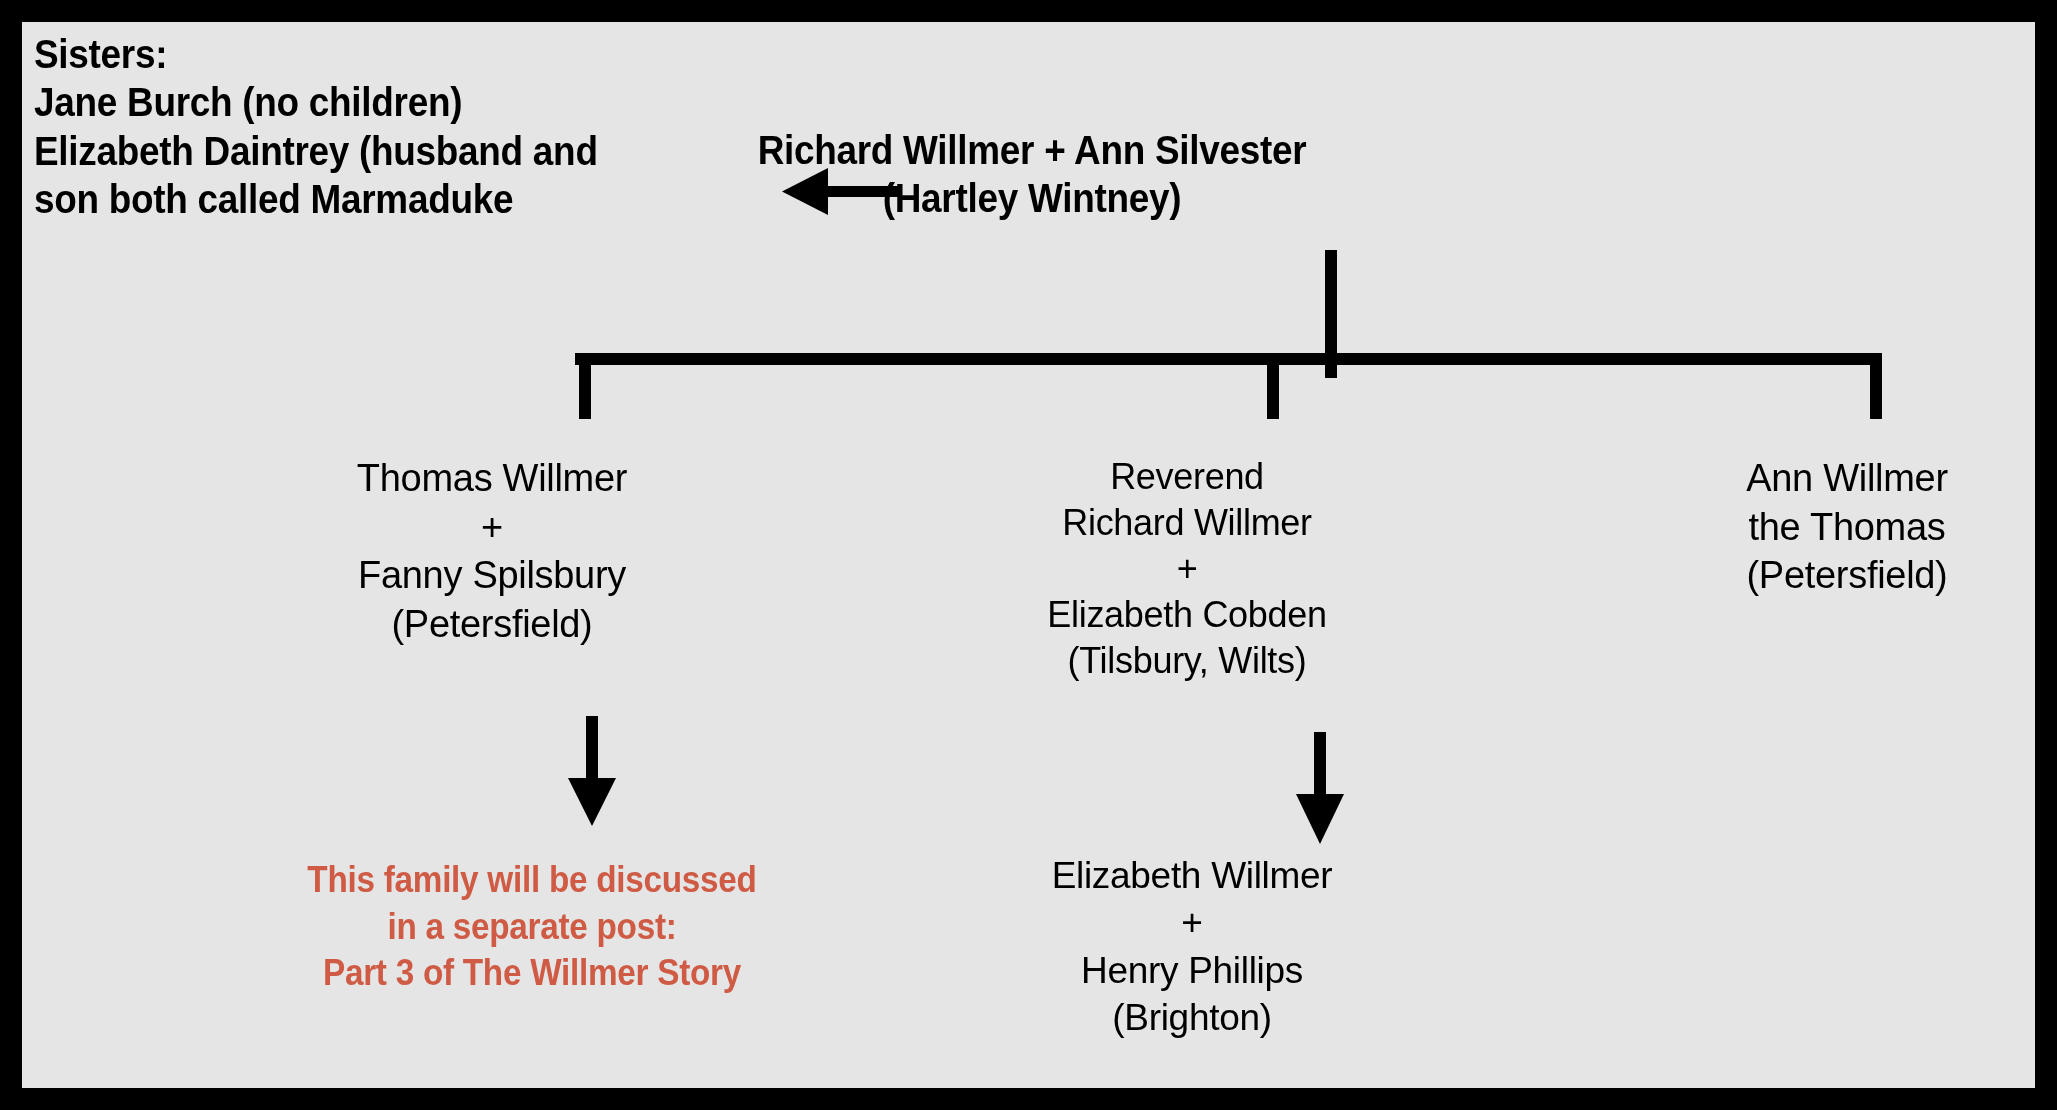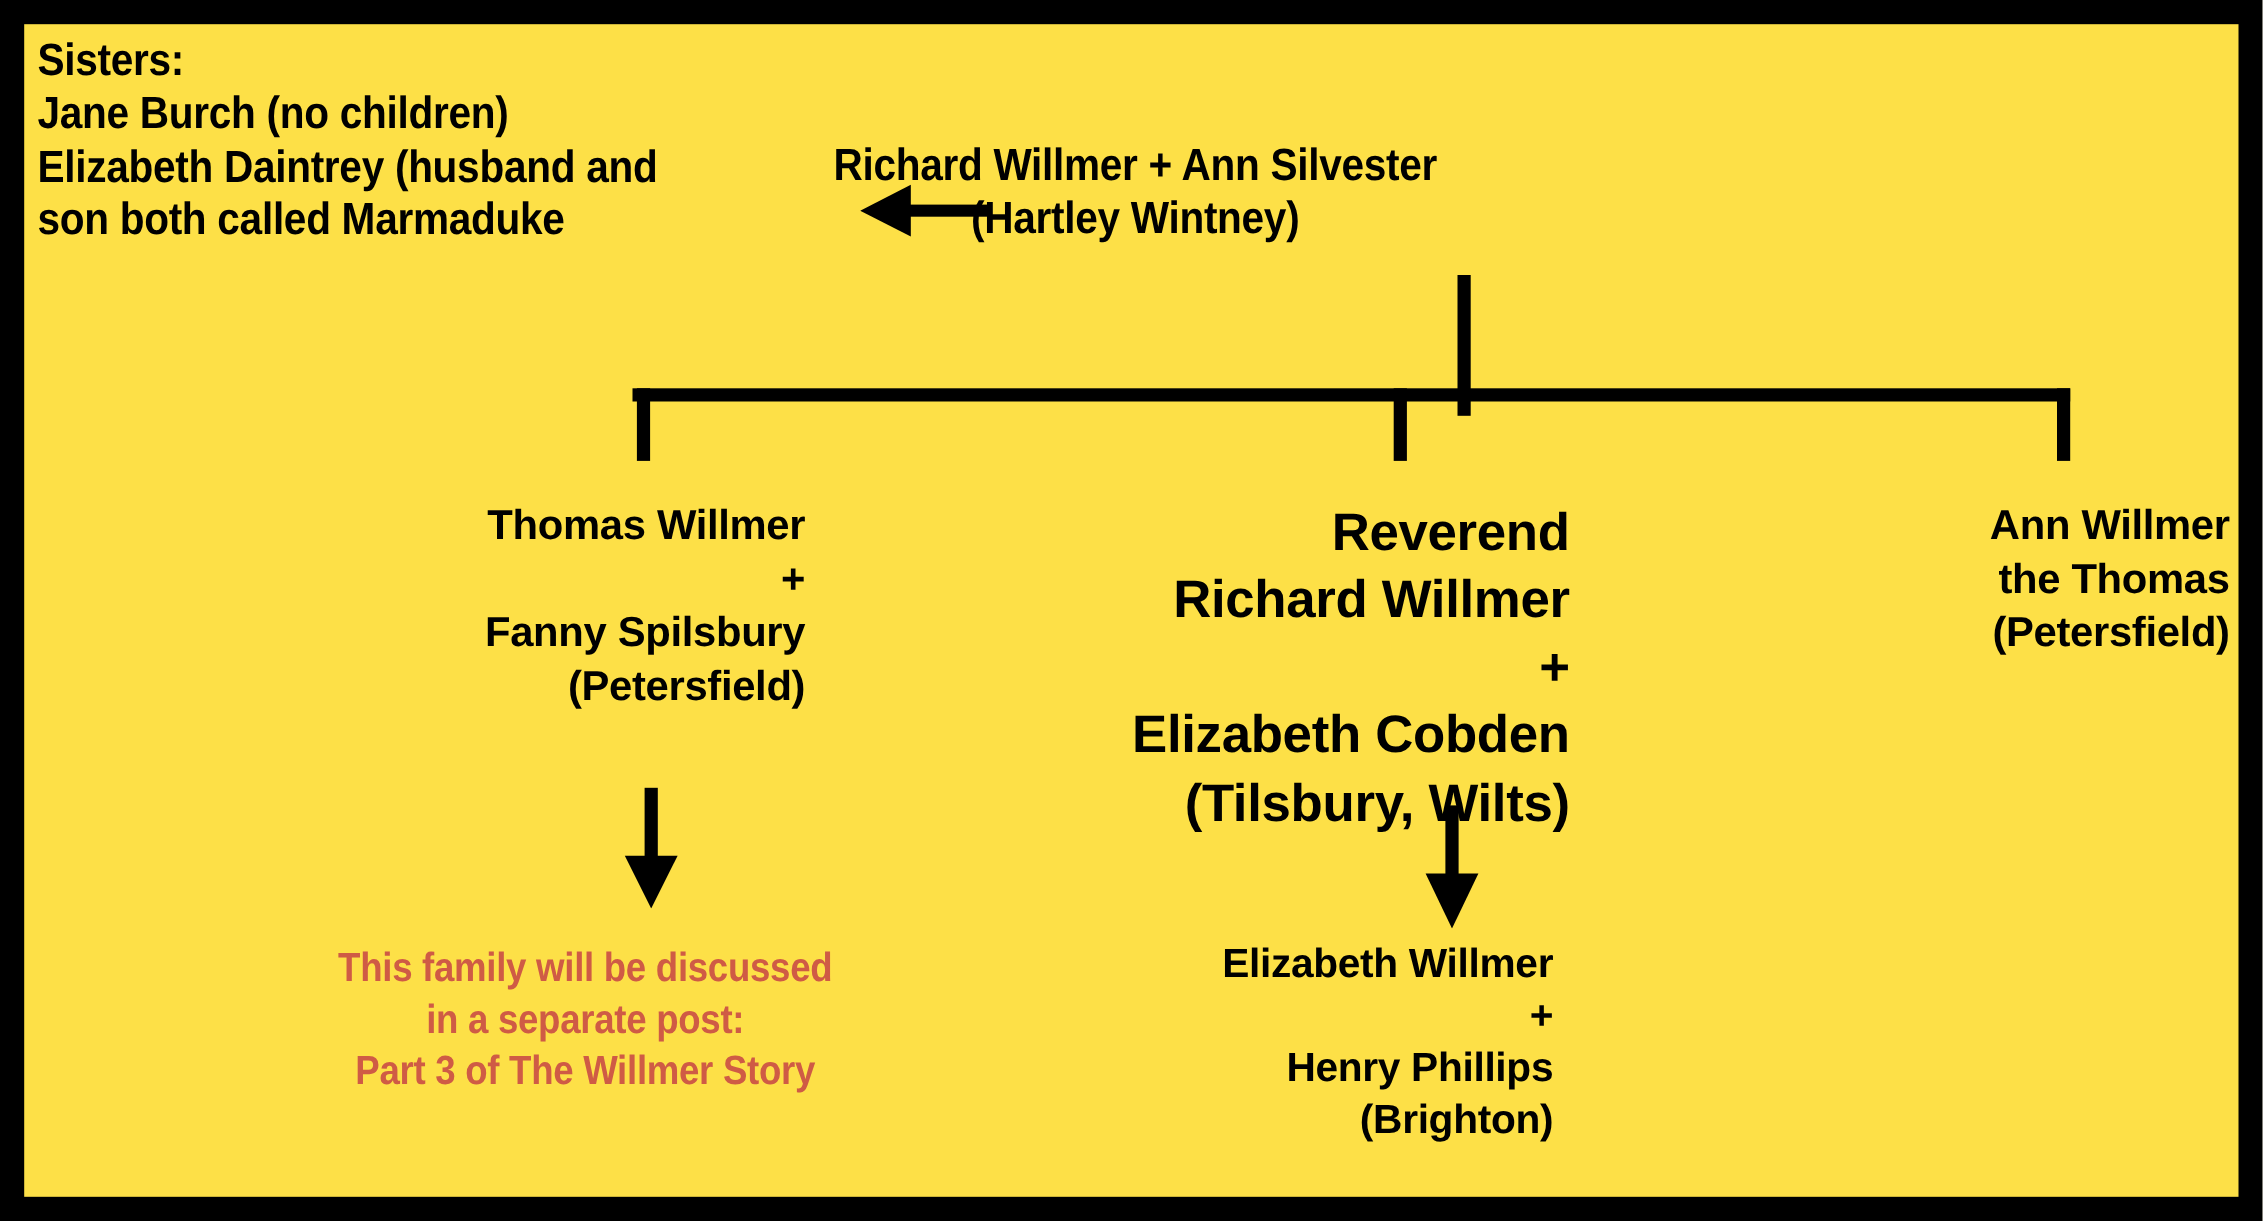--- a/index.html
+++ b/index.html
@@ -15,21 +15,21 @@
     background: #000000;
     overflow: hidden;
     font-family: "Liberation Sans", "DejaVu Sans", sans-serif;
   }
   #canvas {
     position: absolute;
     left: 22px;
     top: 22px;
     width: 2013px;
     height: 1066px;
-    background: #fde047;
+    background: #e5e5e5;
     overflow: hidden;
   }
 
   
   .tx {
     position: absolute;
     color: #000000;
     font-weight: 700;
     white-space: pre;
     line-height: 1.12;
@@ -56,30 +56,30 @@
     top: 104px;
     width: 660px;
     font-size: 41px;
     line-height: 1.18;
     text-align: center;
   }
 
   .child-block {
     position: absolute;
     color: #000000;
-    font-weight: 700;
-    text-align: right;
+    font-weight: 400;
+    text-align: center;
     line-height: 1.28;
     white-space: pre-line;
     font-family: "Liberation Sans", "DejaVu Sans", sans-serif;
     letter-spacing: -0.3px;
   }
 
   #child-left     { left: 230px;  top: 432px; width: 480px; font-size: 38px; }
-  #child-middle   { left: 925px;  top: 432px; width: 480px; font-size: 48px; }
+  #child-middle   { left: 925px;  top: 432px; width: 480px; font-size: 36px; }
   #child-right    { left: 1645px; top: 432px; width: 360px; font-size: 38px; }
   #grandchild-mid { left: 950px;  top: 830px; width: 440px; font-size: 37px; }
 
   #note-red {
     left: 190px;
     top: 835px;
     width: 640px;
     font-size: 37px;
     line-height: 1.26;
     text-align: center;

